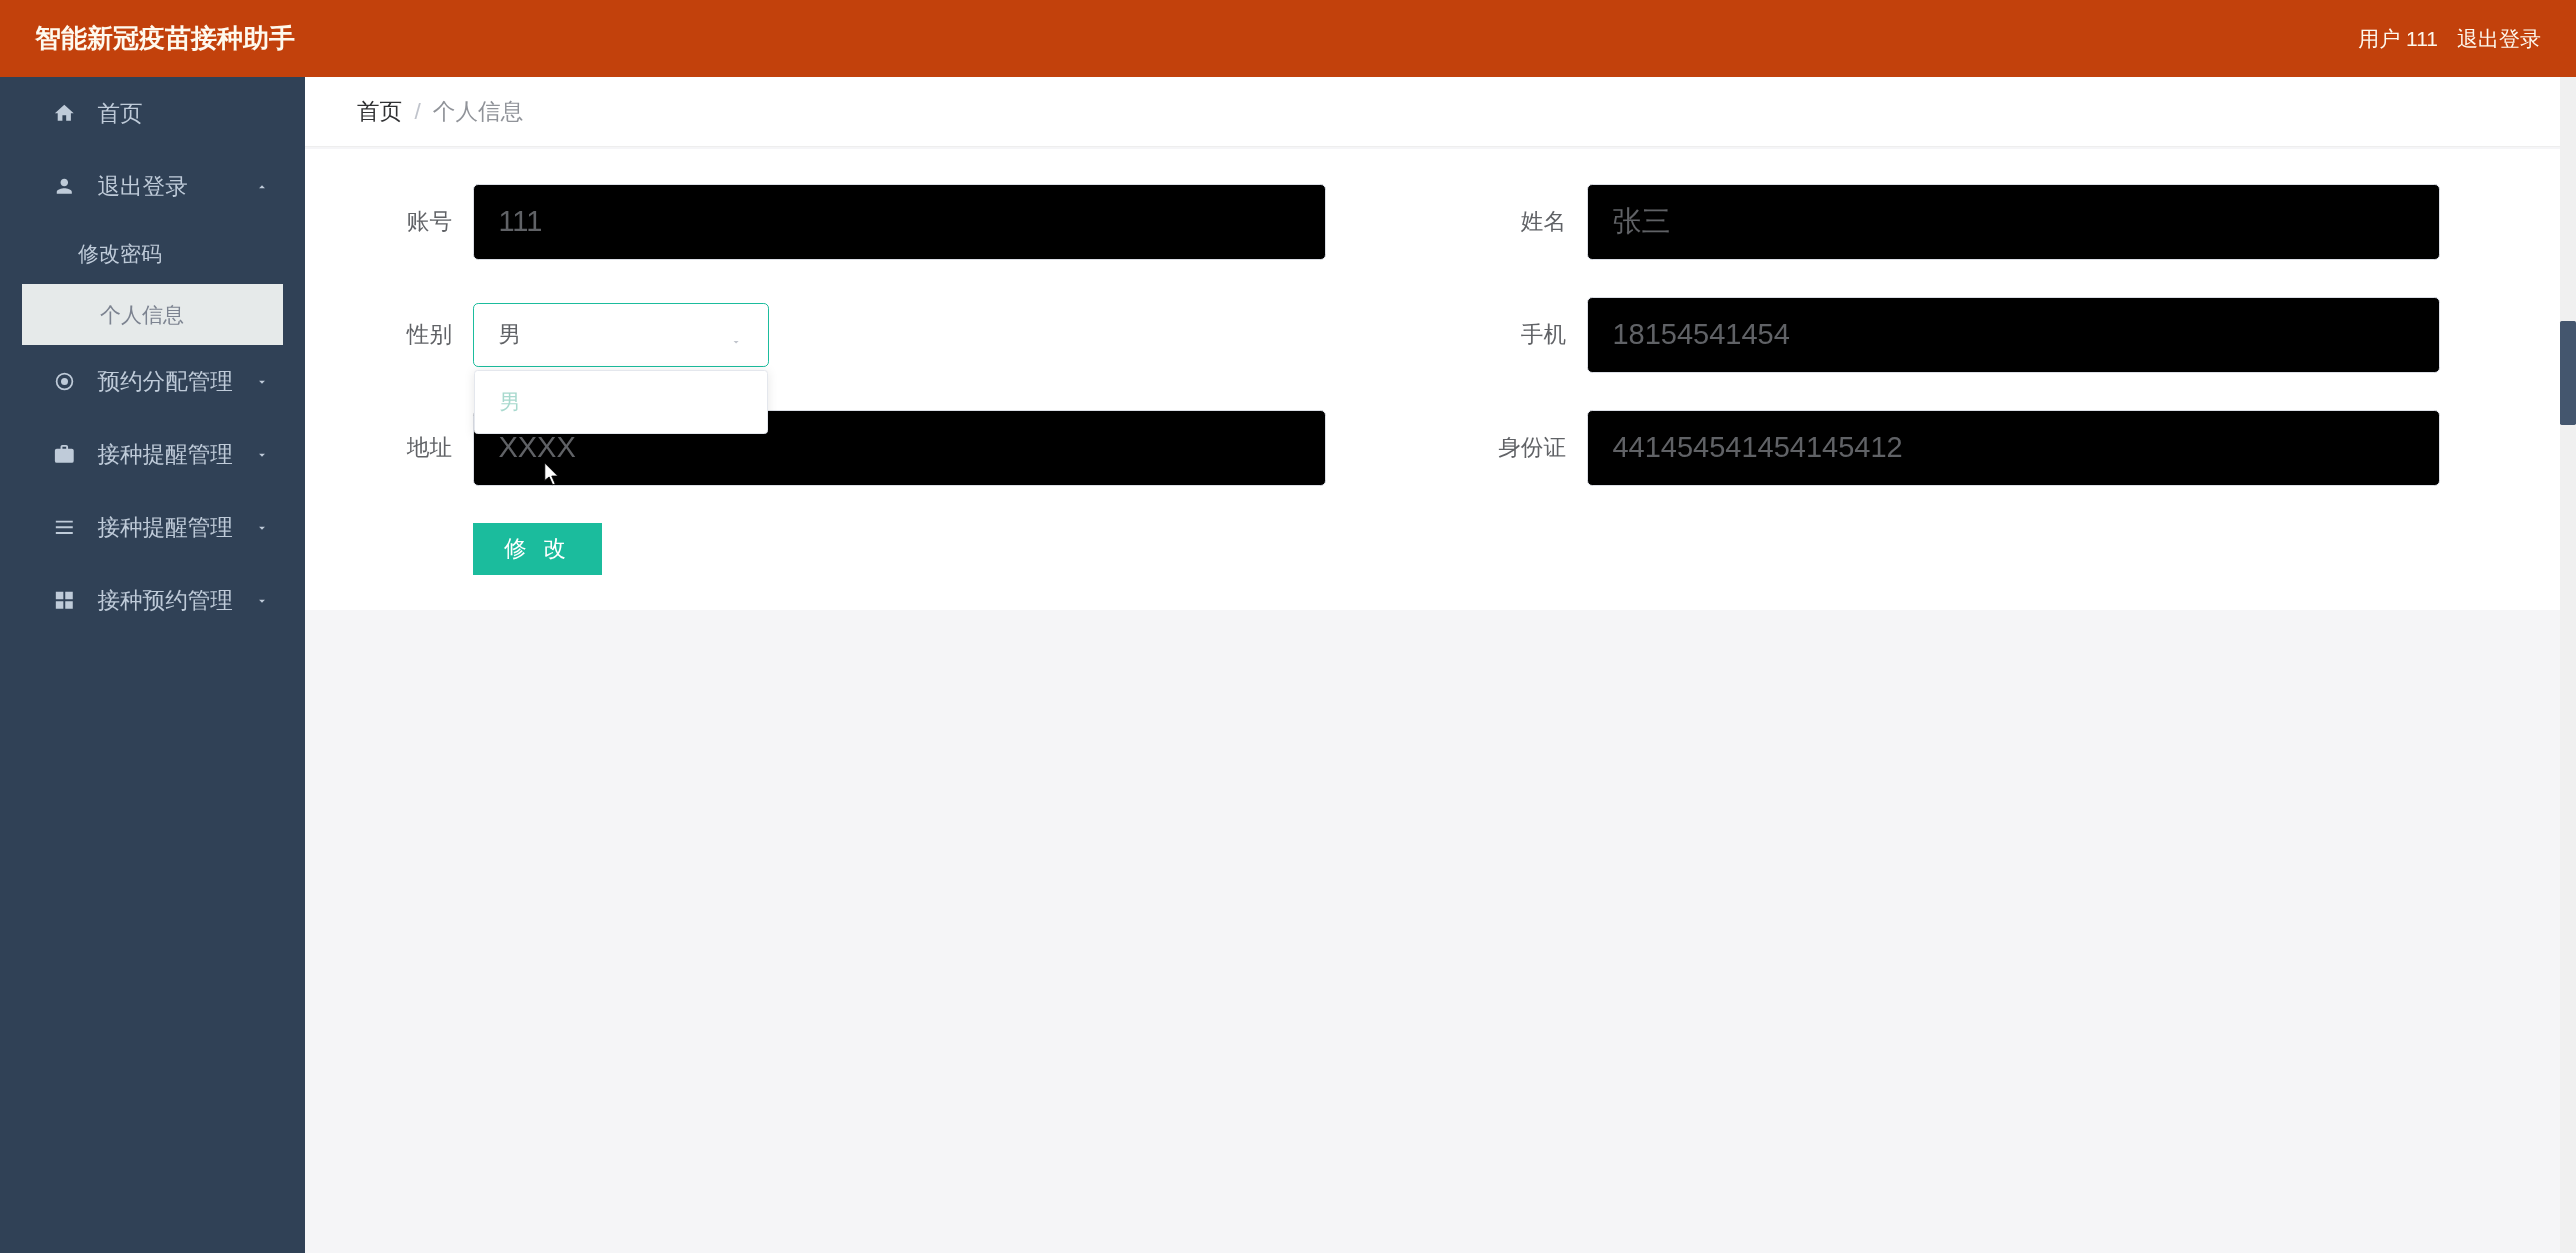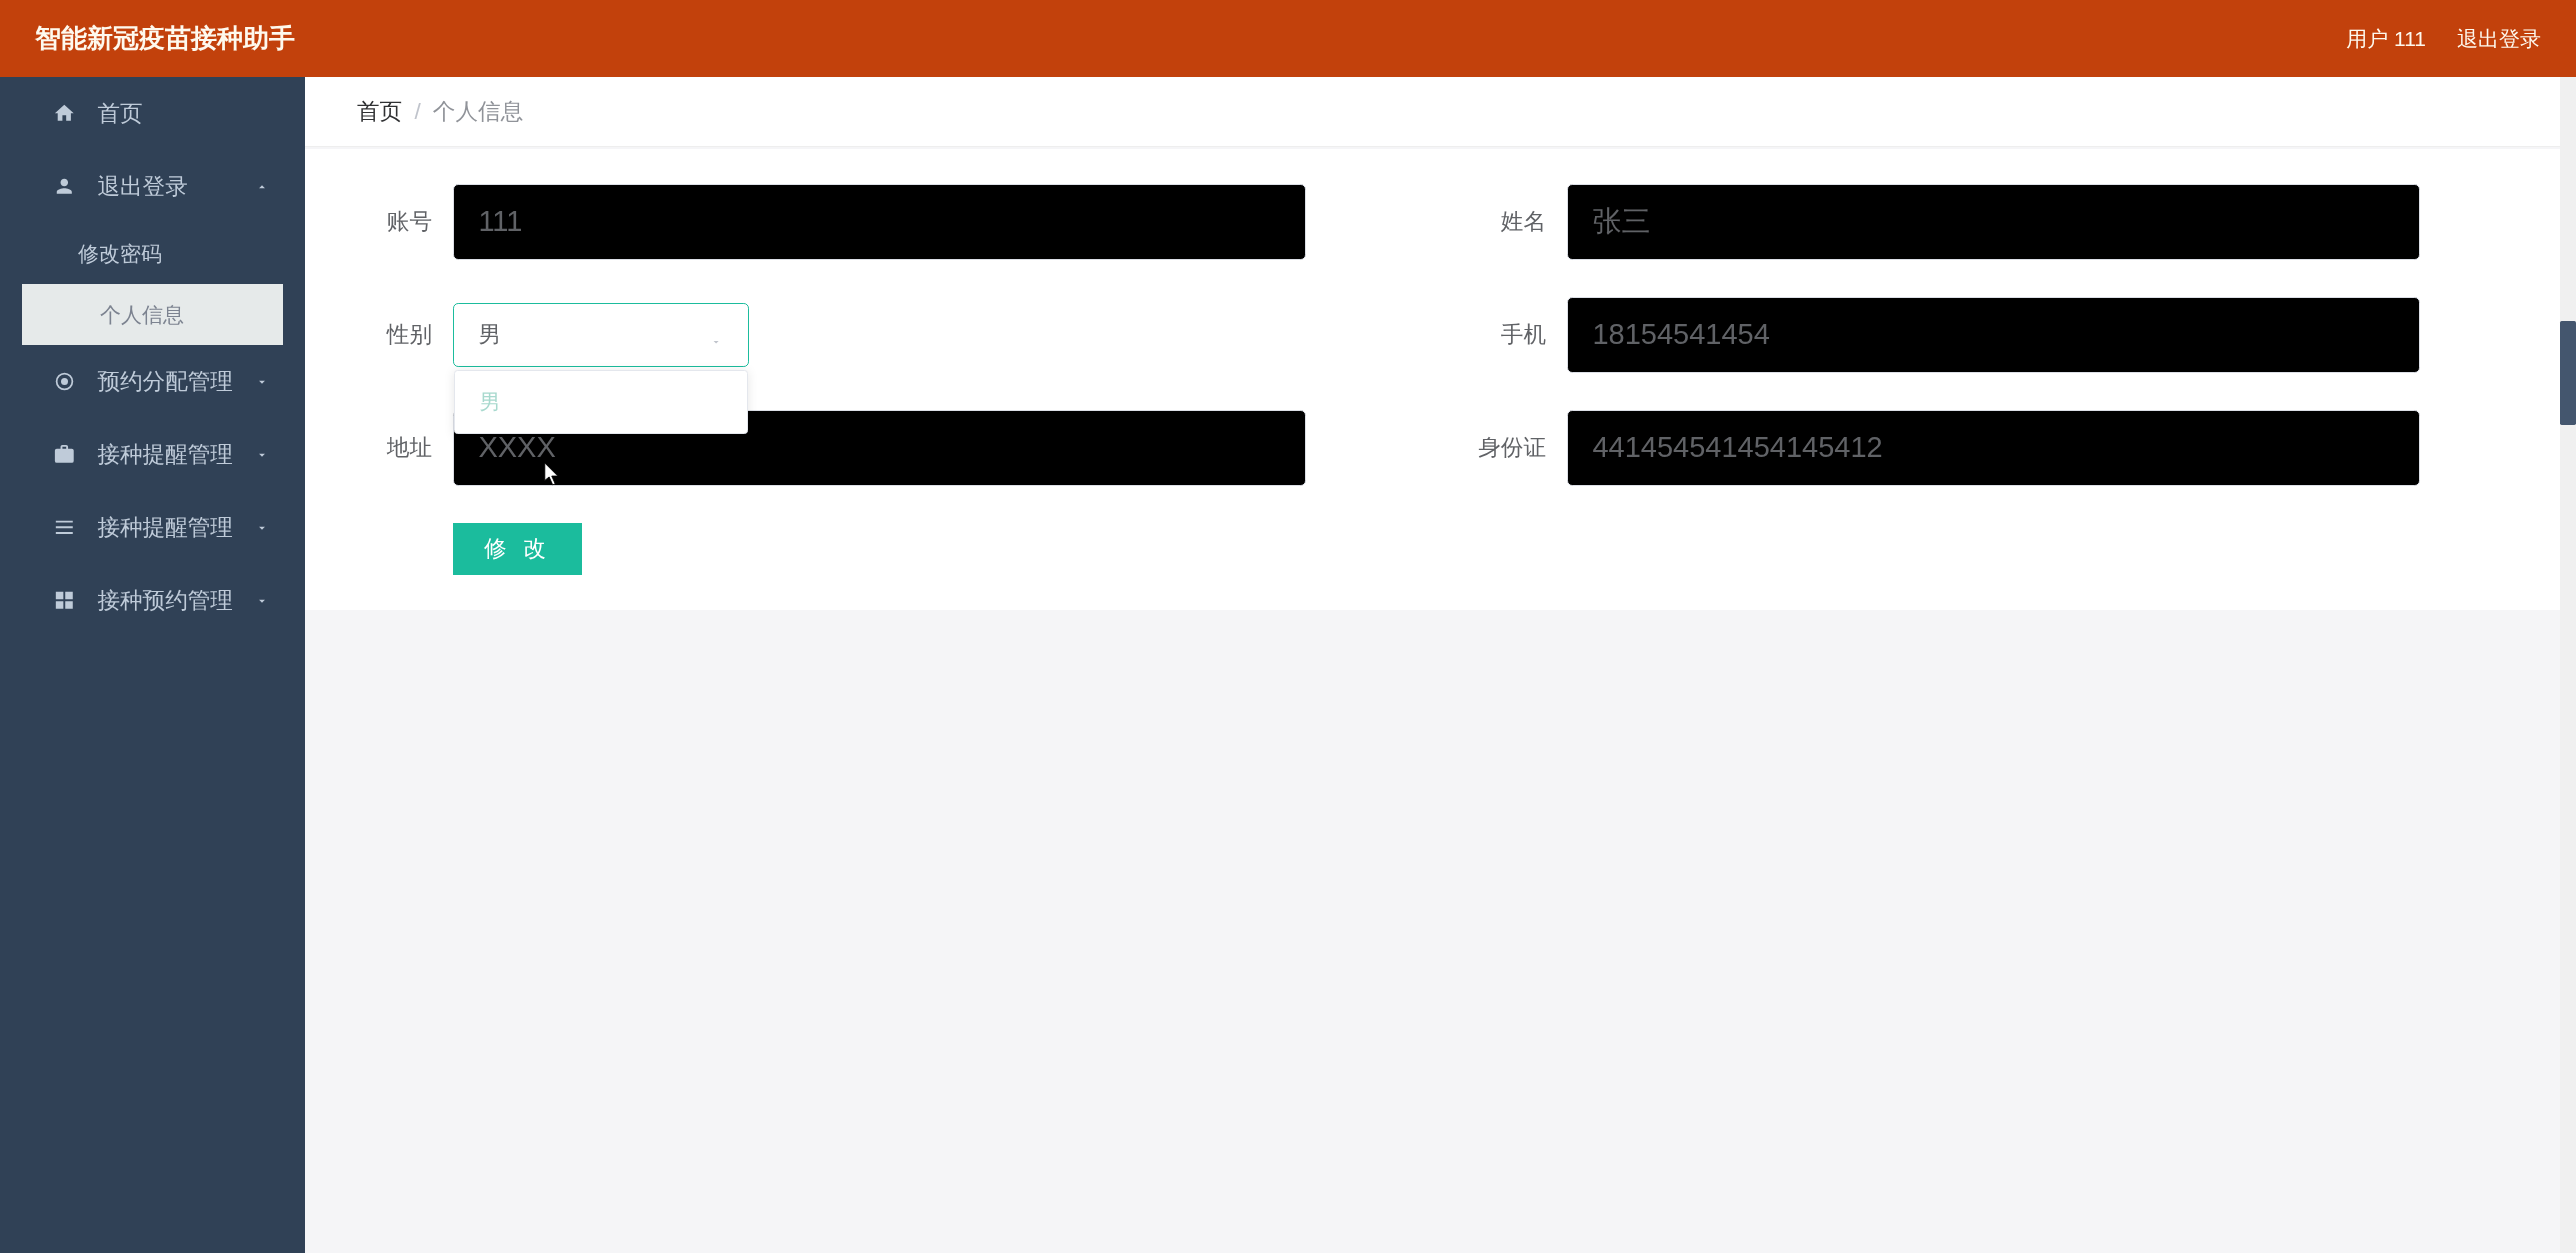--- a/index.html
+++ b/index.html
@@ -56,21 +56,21 @@
   z-index: 10;
 }
 .header-title {
   color: #fef9ee;
   font-size: 26px;
   font-weight: 600;
 }
 .header-right {
   display: flex;
   align-items: center;
-  gap: 31px;
+  gap: 19px;
 }
 .header-user, .header-logout {
   color: #fef9ee;
   font-size: 21px;
   cursor: pointer;
 }
 
 
 .sidebar {
   position: absolute;
@@ -143,21 +143,21 @@
   gap: 12.2px;
   font-size: 22.6px;
   border-bottom: 0.9px solid #eee;
 }
 .bc-home { color: #303133; cursor: pointer; }
 .bc-sep { color: #c0c4cc; }
 .bc-current { color: #909399; }
 
 .form-area {
   background: #fff;
-  padding: 35px 44px;
+  padding: 35px 64px;
   margin-top: 1.7px;
 }
 .form-row {
   display: flex;
   gap: 157px;
   margin-bottom: 37px;
   align-items: center;
 }
 .form-item {
   display: flex;

